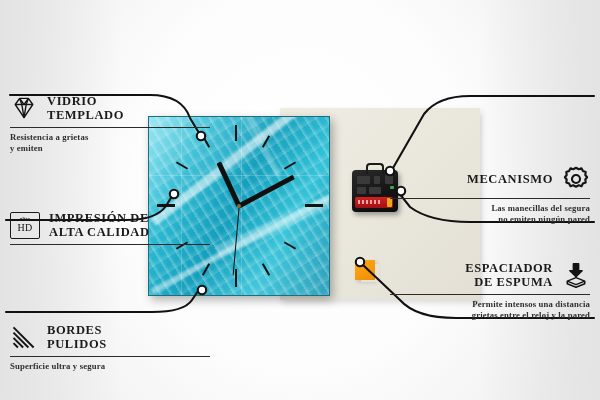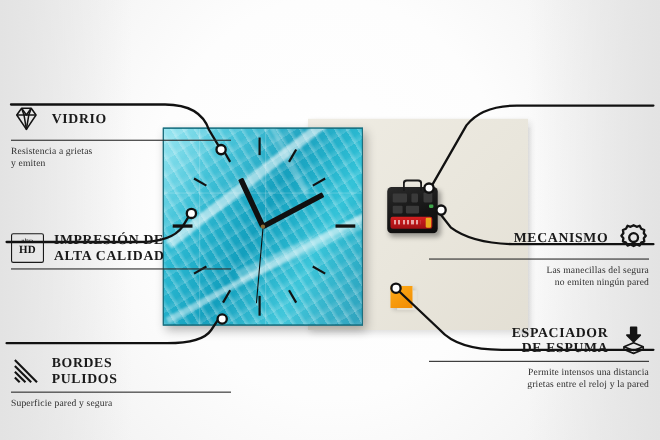--- a/index.html
+++ b/index.html
@@ -90,28 +90,28 @@
   .feat.right .fhead{justify-content:flex-end;}
   .ficon{width:28px;height:28px;flex:0 0 28px;display:block;}
   .ftitle{
     font-family:"Liberation Serif", serif;
     font-weight:700;font-size:12.5px;line-height:14px;
     letter-spacing:.6px;color:#1a1a1a;text-transform:uppercase;
   }
   .frule{height:1px;background:#2b2b2b;margin:5px 0 4px;}
   .fdesc{
     font-family:"Liberation Serif", serif;
-    font-size:8.7px;line-height:10.6px;color:#2e2e2e;letter-spacing:.15px;
+    font-size:8.7px;line-height:10.6px;color:#2e2e2e;letter-spacing:.15px;font-weight:bold;
   }
   .hd-box{
     width:26px;height:25px;border:1.6px solid #1a1a1a;border-radius:2px;
     display:flex;flex-direction:column;align-items:center;justify-content:center;line-height:1;
   }
   .hd-ultra{font-size:4.6px;font-weight:700;letter-spacing:.2px;color:#1a1a1a;}
-  .hd-hd{font-size:10px;font-weight:700;letter-spacing:.3px;color:#111;margin-top:.5px;}
+  .hd-hd{font-size:10px;font-weight:400;letter-spacing:.3px;color:#111;margin-top:.5px;}
 </style>
 </head>
 <body>
 
 <div id="stage">
   <div class="vig l"></div>
   <div class="vig r"></div>
 
   <div id="photo">
     <div id="wallshadow"></div>
@@ -199,20 +199,21 @@
         <g fill="none" stroke="#141414" stroke-width="1.6" stroke-linejoin="round">
           <path d="M6,12 L16,27 L26,12 L21,5 L11,5 Z"></path>
           <path d="M6,12 L26,12"></path>
             <path d="M11,5 L13.5,12 L16,27"></path>
             <path d="M21,5 L18.5,12 L16,27"></path>
           <path d="M11,5 L16,12 L21,5"></path>
         </g>
       </svg>
       <div class="ftitle">
         <div>VIDRIO</div>
+        <div>TEMPLADO</div>
       </div>
     </div>
     <div class="frule"></div>
     <div class="fdesc">
       <div>Resistencia a grietas</div>
       <div>y emiten</div>
     </div>
   </div>
 
   <div class="feat left" style="top:165px;">
@@ -239,45 +240,45 @@
           <line x1="4" y1="23" x2="9" y2="28"></line>
         </g>
       </svg>
       <div class="ftitle">
         <div>BORDES</div>
         <div>PULIDOS</div>
       </div>
     </div>
     <div class="frule"></div>
     <div class="fdesc">
-      <div>Superficie pared y segura</div>
-    </div>
-  </div>
-
-
-  <div class="feat right" style="top:165px;margin-top:37px;">
+      <div>Superficie ultra y segura</div>
+    </div>
+  </div>
+
+
+  <div class="feat right" style="top:165px;">
     <div class="fhead">
       <div class="ftitle">
         <div>MECANISMO</div>
       </div>
       <svg class="ficon" viewBox="0 0 32 32">
         <g fill="none" stroke="#141414" stroke-width="2.4" stroke-linejoin="round">
           <path d="M16,3.2 l3.2,1.6 3.1,-1.1 1.6,3.1 3.2,1.3 -0.5,3.3 2.1,2.6 -2.1,2.6 0.5,3.3 -3.2,1.3 -1.6,3.1 -3.1,-1.1 -3.2,1.6 -3.2,-1.6 -3.1,1.1 -1.6,-3.1 -3.2,-1.3 0.5,-3.3 -2.1,-2.6 2.1,-2.6 -0.5,-3.3 3.2,-1.3 1.6,-3.1 3.1,1.1 Z"></path>
           <circle cx="16" cy="16" r="4.6"></circle>
         </g>
       </svg>
     </div>
     <div class="frule"></div>
     <div class="fdesc">
       <div>Las manecillas del segura</div>
       <div>no emiten ningún pared</div>
     </div>
   </div>
 
-  <div class="feat right" style="top:295px;">
+  <div class="feat right" style="top:261px;">
     <div class="fhead">
       <div class="ftitle">
         <div>ESPACIADOR</div>
         <div>DE ESPUMA</div>
       </div>
       <svg class="ficon" viewBox="0 0 32 32">
         <g fill="none" stroke="#141414" stroke-width="1.7" stroke-linejoin="round">
           <path d="M13,3 h6 v8 h4 l-7,7 -7,-7 h4 Z" fill="#141414"></path>
           <path d="M16,19 l10,4 -10,4 -10,-4 Z"></path>
           <path d="M6,23 v3 l10,4 10,-4 v-3"></path>

